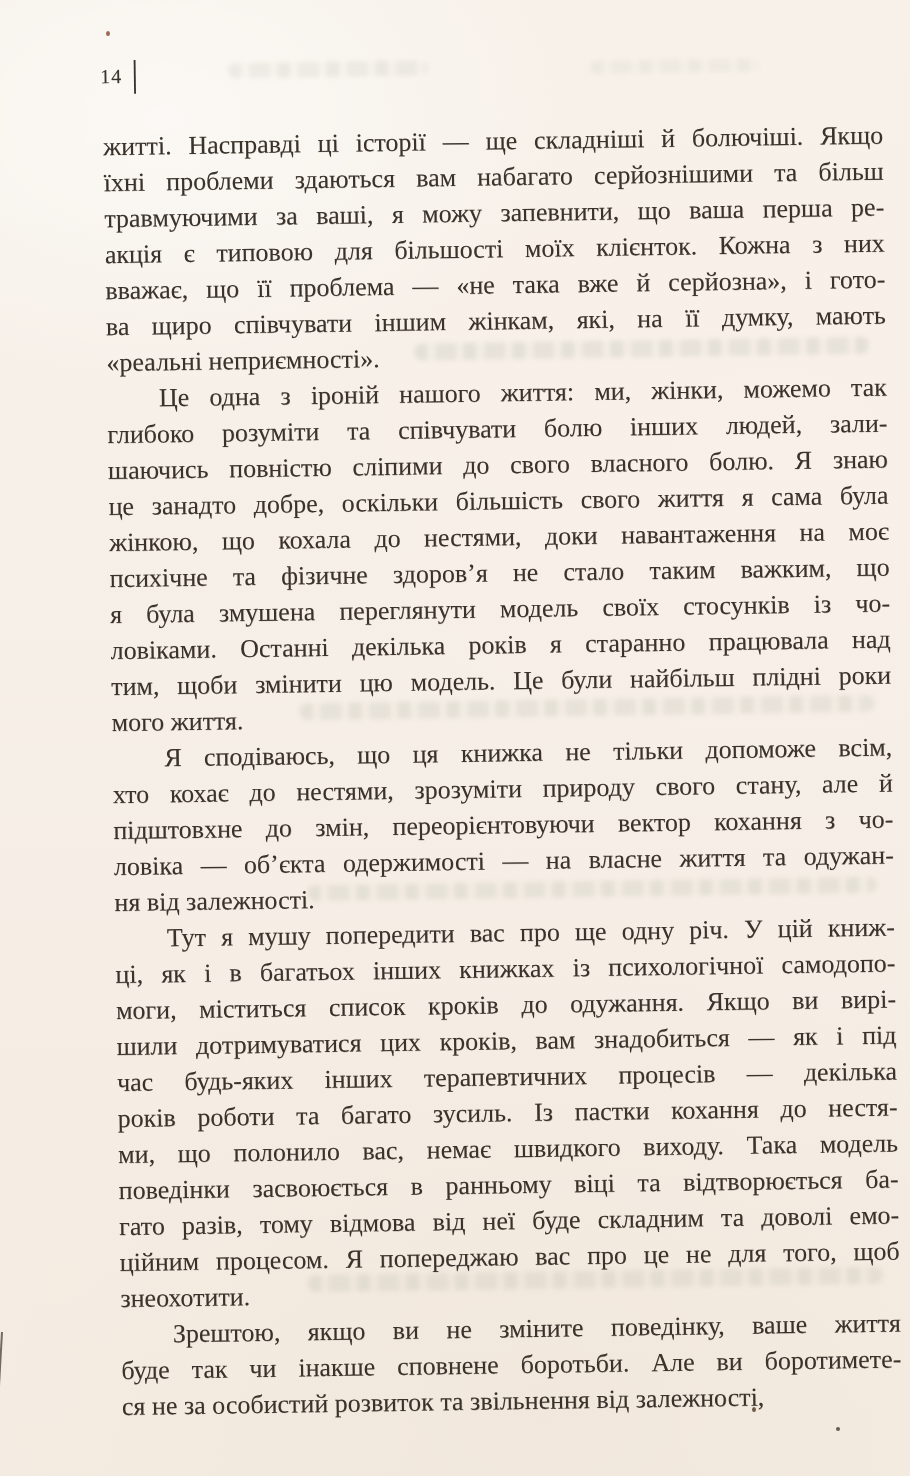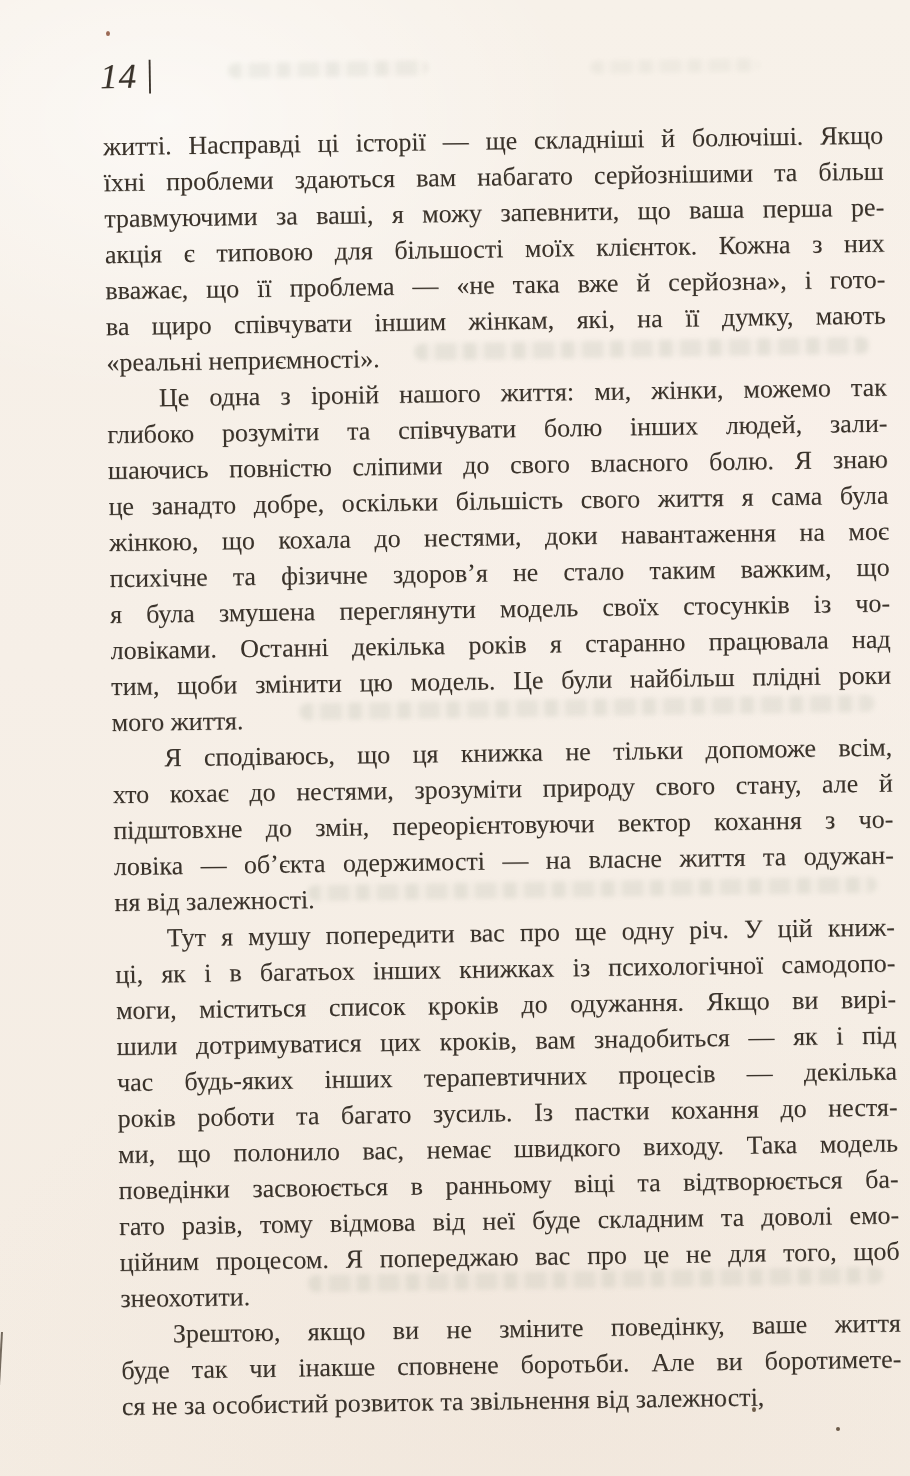--- a/index.html
+++ b/index.html
@@ -28,24 +28,23 @@
 
   .page-header {
     position: absolute;
     left: 110px;
     top: 50px;
     color: #3a332b;
     display: flex;
     align-items: center;
   }
   .page-num {
-    font-size: 35px;
+    font-size: 20px;
     letter-spacing: 1px;
     text-shadow: 0.3px 0.4px 0.6px rgba(58,51,43,0.35);
-    font-style: italic;
   }
   .divider-glyph {
     font-size: 37px;
     margin-left: 9px;
     position: relative;
     top: -3px;
     color: #3a332b;
   }
 
   .body-text {

